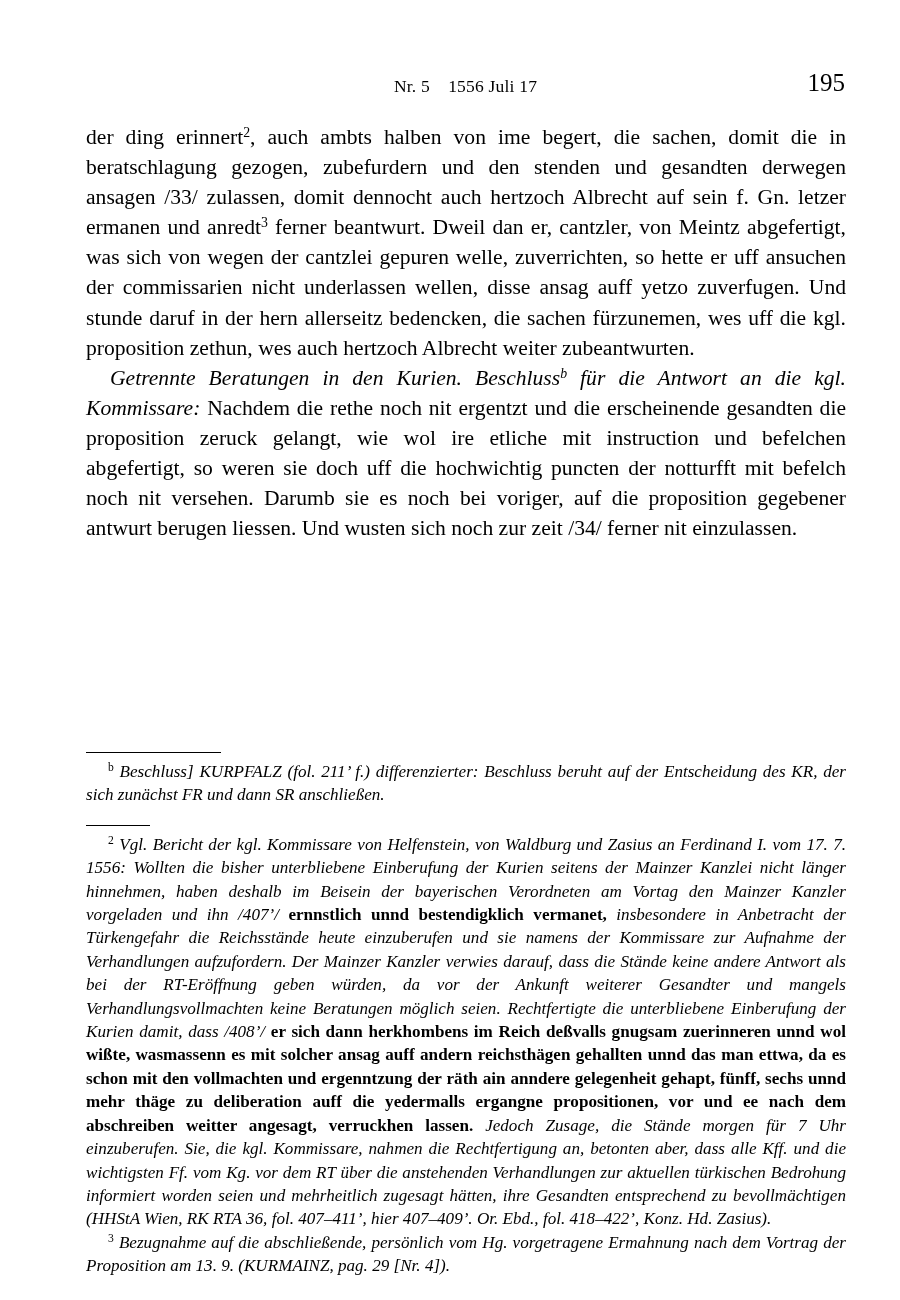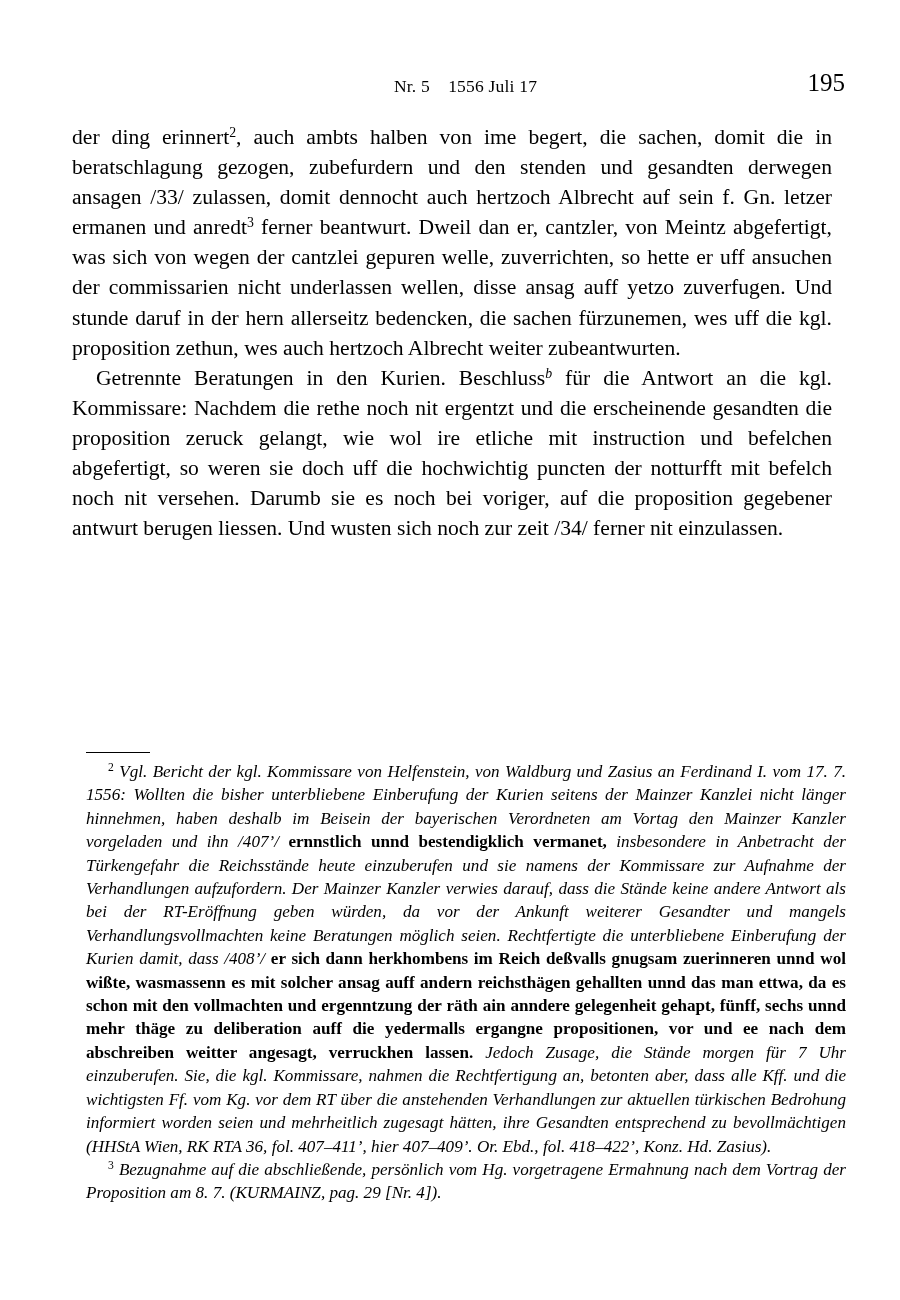--- a/index.html
+++ b/index.html
@@ -46,36 +46,36 @@
     right: 0;
     top: -6px;
     font-size: 25px;
     line-height: 1;
     text-align: right;
   }
 
   
   .body-block {
     position: absolute;
-    left: 72px;
+    left: 86px;
     top: 122px;
     width: 760px;
   }
   p.para {
     margin: 0;
     font-size: 21.6px;
     line-height: 30.1px;
     text-align: justify;
     text-justify: inter-word;
     hyphens: manual;
   }
   p.para.indent {
     text-indent: 24px;
   }
-  .it { }
+  .it { font-style: italic; }
   sup.note-ref {
     font-size: 0.64em;
     line-height: 0;
     vertical-align: 0.52em;
     font-style: normal;
   }
   sup.note-ref-i {
     font-size: 0.64em;
     line-height: 0;
     vertical-align: 0.52em;
@@ -127,19 +127,23 @@
     <div class="running-head-folio">195</div>
   </div>
 
   <div class="body-block">
       <p class="para" id="para-1"><span class="rom">der ding erinnert</span><sup class="note-ref">2</sup><span class="rom">, auch ambts halben von ime begert, die sachen, domit die in beratschlagung gezogen, zubefurdern und den stenden und gesandten derwegen ansagen /33/ zulassen, domit dennocht auch hertzoch Albrecht auf sein f. Gn. letzer ermanen und anredt</span><sup class="note-ref">3</sup><span class="rom"> ferner beantwurt. Dweil dan er, cantzler, von Meintz abgefertigt, was sich von wegen der cantzlei gepuren welle, zuverrichten, so hette er uff ansuchen der commissarien nicht underlassen wellen, disse ansag auff yetzo zuverfugen. Und stunde daruf in der hern allerseitz bedencken, die sachen fürzunemen, wes uff die kgl. proposition zethun, wes auch hertzoch Albrecht weiter zubeantwurten.</span></p>
       <p class="para indent" id="para-2"><span class="it">Getrennte Beratungen in den Kurien. Beschluss</span><sup class="note-ref-i">b</sup><span class="it"> für die Antwort an die kgl. Kommissare:</span><span class="rom"> Nachdem die rethe noch nit ergentzt und die erscheinende gesandten die proposition zeruck gelangt, wie wol ire etliche mit instruction und befelchen abgefertigt, so weren sie doch uff die hochwichtig puncten der notturfft mit befelch noch nit versehen. Darumb sie es noch bei voriger, auf die proposition gegebener antwurt berugen liessen. Und wusten sich noch zur zeit /34/ ferner nit einzulassen.</span></p>
     </div>
 
   <div class="apparatus">
       <div class="fn-group">
+        <hr class="fn-rule long">
+        <p class="fn" id="note-b"><sup class="fn-mark">b</sup> <span class="it">Beschluss] KURPFALZ (fol. 211’ f.) differenzierter: Beschluss beruht auf der Entscheidung des KR, der sich zunächst FR und dann SR anschließen.</span></p>
+      </div>
+      <div class="fn-group">
         <hr class="fn-rule short">
         <p class="fn" id="note-2"><sup class="fn-mark">2</sup> <span class="it">Vgl. Bericht der kgl. Kommissare von Helfenstein, von Waldburg und Zasius an Ferdinand I. vom 17. 7. 1556: Wollten die bisher unterbliebene Einberufung der Kurien seitens der Mainzer Kanzlei nicht länger hinnehmen, haben deshalb im Beisein der bayerischen Verordneten am Vortag den Mainzer Kanzler vorgeladen und ihn /407’/ </span><span class="rom">ernnstlich unnd bestendigklich vermanet, </span><span class="it">insbesondere in Anbetracht der Türkengefahr die Reichsstände heute einzuberufen und sie namens der Kommissare zur Aufnahme der Verhandlungen aufzufordern. Der Mainzer Kanzler verwies darauf, dass die Stände keine andere Antwort als bei der RT-Eröffnung geben würden, da vor der Ankunft weiterer Gesandter und mangels Verhandlungsvollmachten keine Beratungen möglich seien. Rechtfertigte die unterbliebene Einberufung der Kurien damit, dass /408’/ </span><span class="rom">er sich dann herkhombens im Reich deßvalls gnugsam zuerinneren unnd wol wißte, wasmassenn es mit solcher ansag auff andern reichsthägen gehallten unnd das man ettwa, da es schon mit den vollmachten und ergenntzung der räth ain anndere gelegenheit gehapt, fünff, sechs unnd mehr thäge zu deliberation auff die yedermalls ergangne propositionen, vor und ee nach dem abschreiben weitter angesagt, verruckhen lassen. </span><span class="it">Jedoch Zusage, die Stände morgen für 7 Uhr einzuberufen. Sie, die kgl. Kommissare, nahmen die Rechtfertigung an, betonten aber, dass alle Kff. und die wichtigsten Ff. vom Kg. vor dem RT über die anstehenden Verhandlungen zur aktuellen türkischen Bedrohung informiert worden seien und mehrheitlich zugesagt hätten, ihre Gesandten entsprechend zu bevollmächtigen (HHStA Wien, RK RTA 36, fol. 407–411’, hier 407–409’. Or. Ebd., fol. 418–422’, Konz. Hd. Zasius).</span></p>
-        <p class="fn" id="note-3"><sup class="fn-mark">3</sup> <span class="it">Bezugnahme auf die abschließende, persönlich vom Hg. vorgetragene Ermahnung nach dem Vortrag der Proposition am 8. 7. (KURMAINZ, pag. 29 [Nr. 4]).</span></p>
+        <p class="fn" id="note-3"><sup class="fn-mark">3</sup> <span class="it">Bezugnahme auf die abschließende, persönlich vom Hg. vorgetragene Ermahnung nach dem Vortrag der Proposition am 13. 9. (KURMAINZ, pag. 29 [Nr. 4]).</span></p>
       </div>
     </div>
 
 </div>
 
 </body></html>

